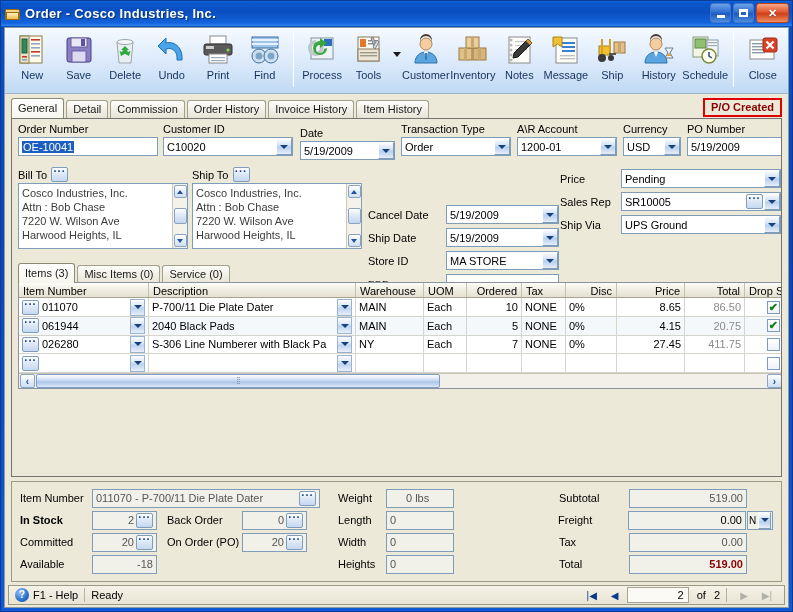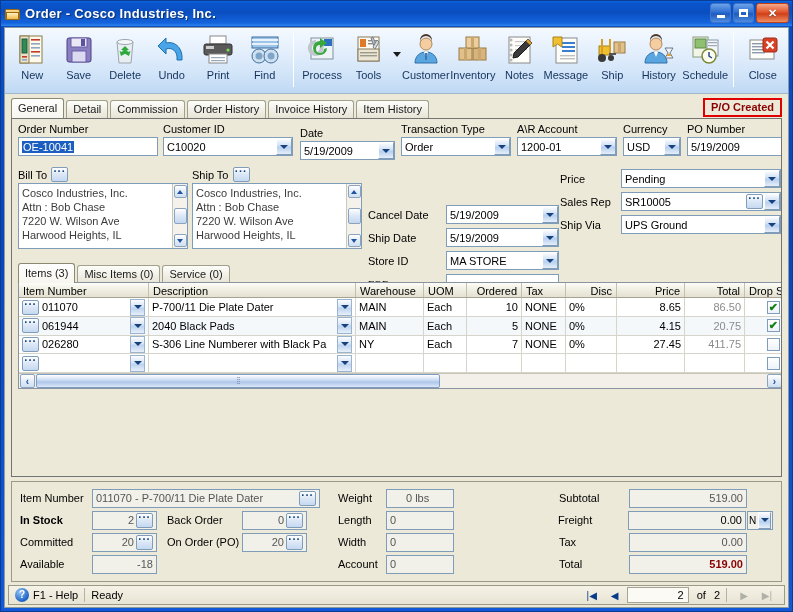--- a/index.html
+++ b/index.html
@@ -1134,21 +1134,21 @@
               <span class="val">0</span>
             </span>
         </div>
         <div style="display:flex;align-items:center;height:22px;">
           <span class="flabel" style="width:48px;">Width</span>
           <span class="fld ro" style="width:68px;">
               <span class="val">0</span>
             </span>
         </div>
         <div style="display:flex;align-items:center;height:22px;">
-          <span class="flabel" style="width:48px;">Account</span>
+          <span class="flabel" style="width:48px;">Heights</span>
           <span class="fld ro" style="width:68px;">
               <span class="val">0</span>
             </span>
         </div>
       </div>
 
       <div class="totalrow" style="flex:1 1 auto;padding-left:60px;">
         <div style="display:flex;align-items:center;height:22px;justify-content:flex-end;">
           <span class="flabel" style="width:70px;">Subtotal</span>
           <span class="fld ro" style="width:118px;">

